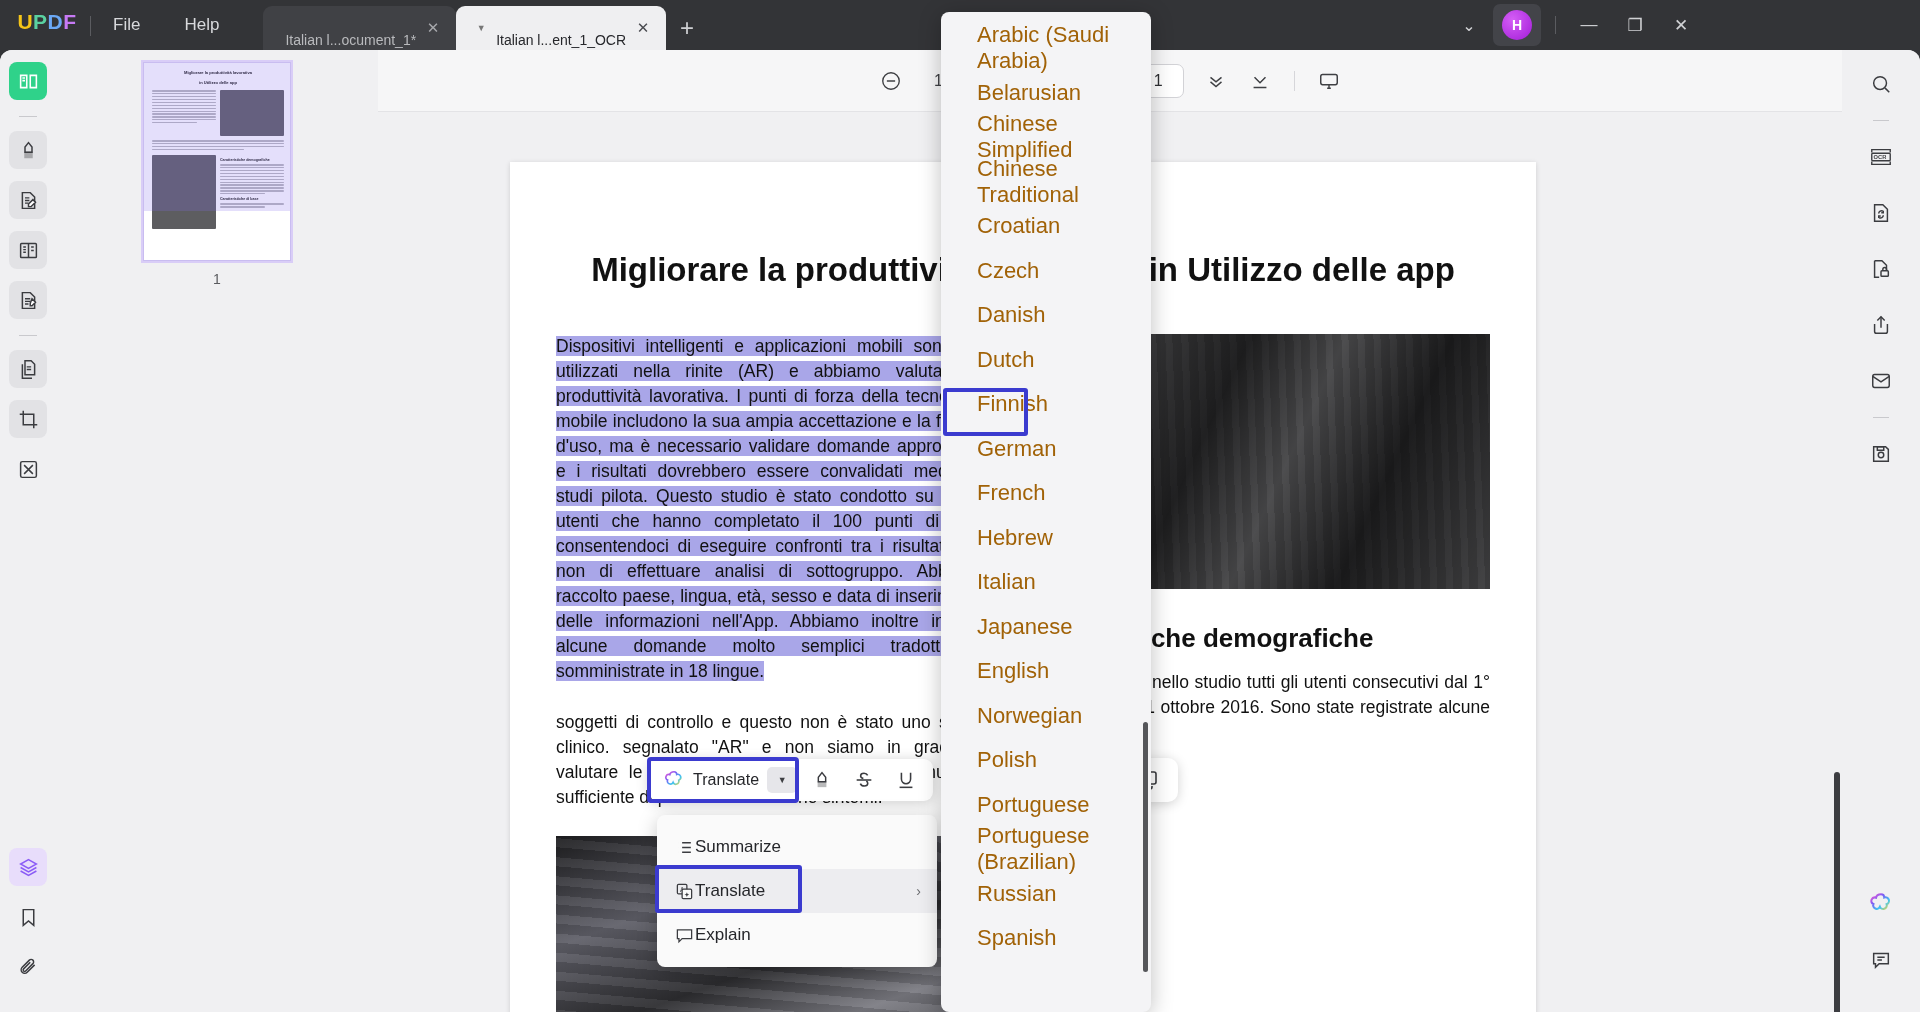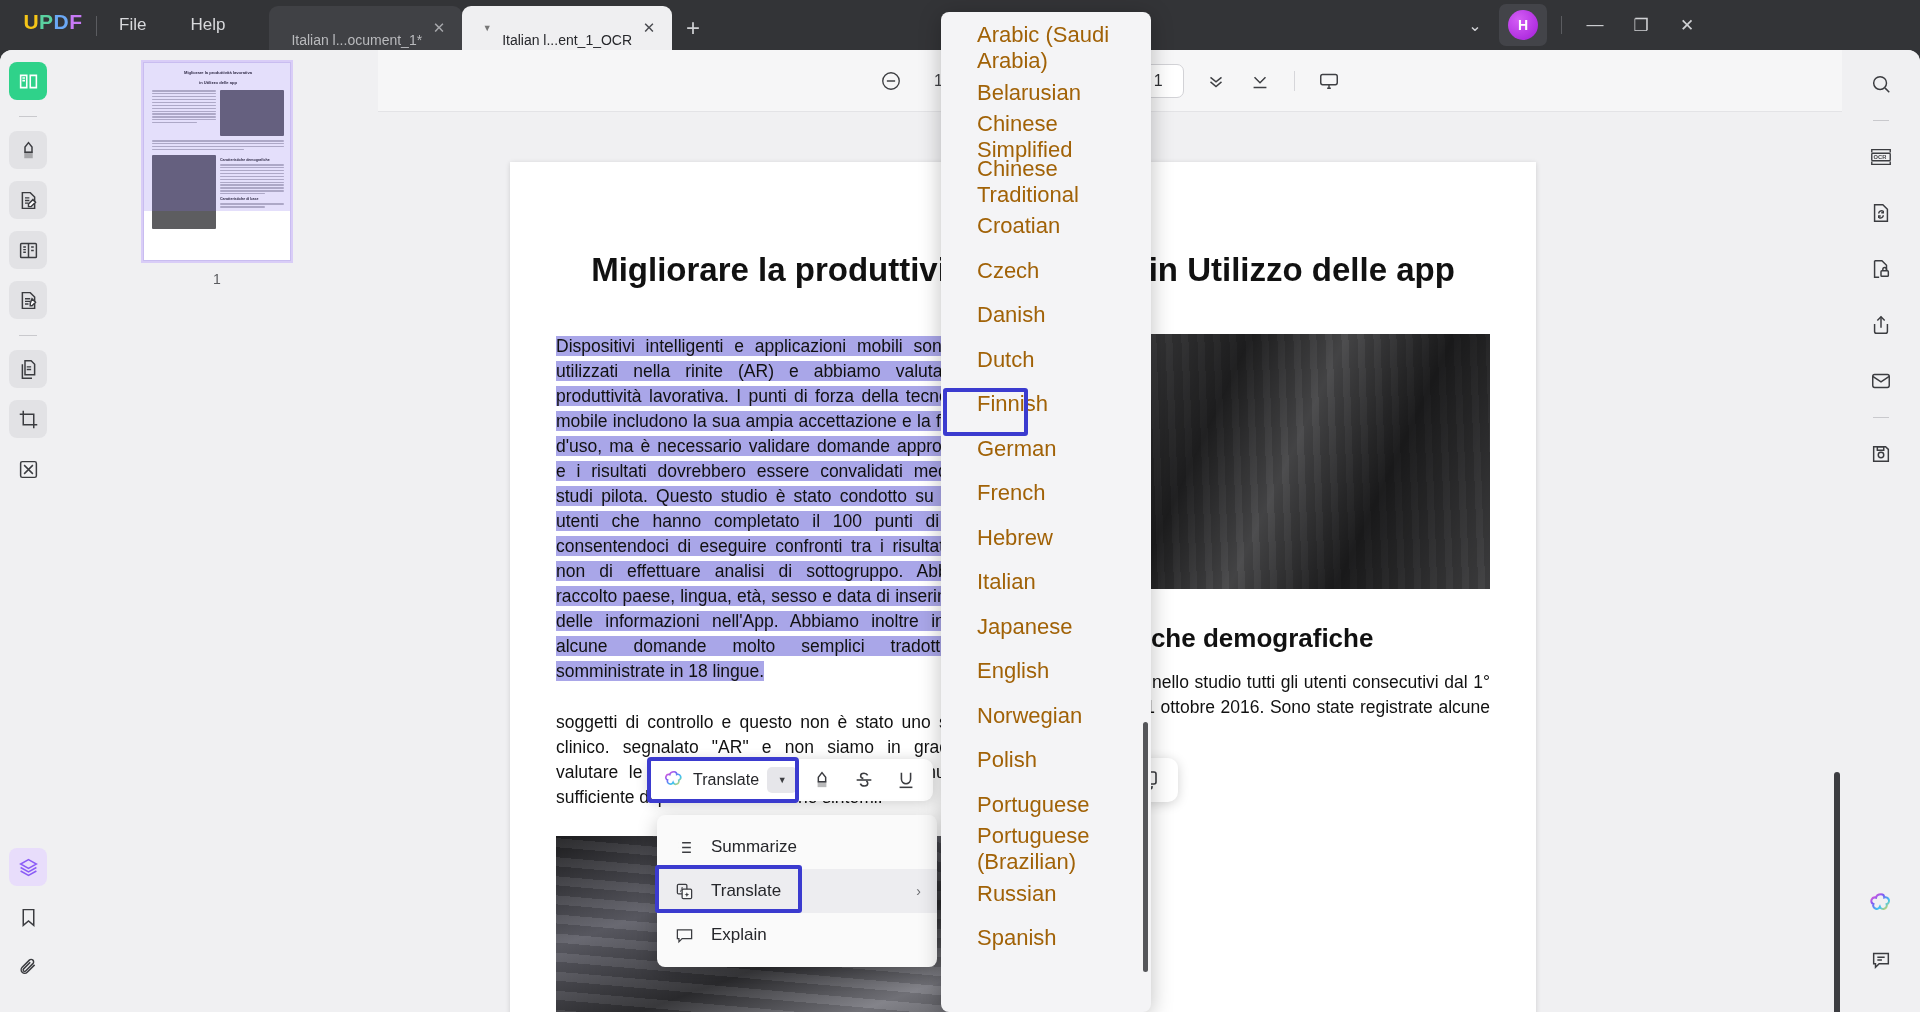--- a/index.html
+++ b/index.html
@@ -5,21 +5,21 @@
   * { margin:0; padding:0; box-sizing:border-box; }
   html,body { width:1920px; height:1012px; overflow:hidden; }
   body {
     font-family: "Liberation Sans", sans-serif;
     background:#333437;
     position:relative;
   }
 
   
   #titlebar{
-    position:absolute; left:10px; top:0; width:1704px; height:50px;
+    position:absolute; left:4px; top:0; width:1704px; height:50px;
     background:#333437; display:flex; align-items:flex-end;
     z-index:40;
   }
   #logo{
     width:86px; height:50px; display:flex; align-items:center;
     justify-content:center; padding-bottom:6px;
   }
   .logo-text{ font-size:21px; font-weight:bold; letter-spacing:0.5px; }
   .lg-u{color:#f5c518}.lg-p{color:#5ad1a0}.lg-d{color:#6ba8f5}.lg-f{color:#c77af5}
   #logo-divider{
@@ -211,21 +211,21 @@
   }
 
   
   #ctx-menu{
     position:absolute;left:657px;top:765px;width:280px;
     background:#fafafa;border-radius:8px;box-shadow:0 4px 20px rgba(0,0,0,.22);
     padding:10px 0;z-index:28;
   }
   .ctx-item{
     display:flex;align-items:center;height:44px;padding:0 16px;cursor:pointer;
-    font-size:17px;color:#26272b;gap:16px;
+    font-size:17px;color:#26272b;
   }
   .ctx-item.hl{background:#ededf0}
   .ctx-ic{width:22px;display:flex;align-items:center;justify-content:center;color:#3b3c40}
   .ctx-arrow{margin-left:auto;color:#6b6c70;font-size:14px}
   #ctx-outline{
     position:absolute;left:655px;top:815px;width:147px;height:48px;
     border:4px solid #3b3bcf;border-radius:3px;z-index:29;pointer-events:none;
   }
 
   

